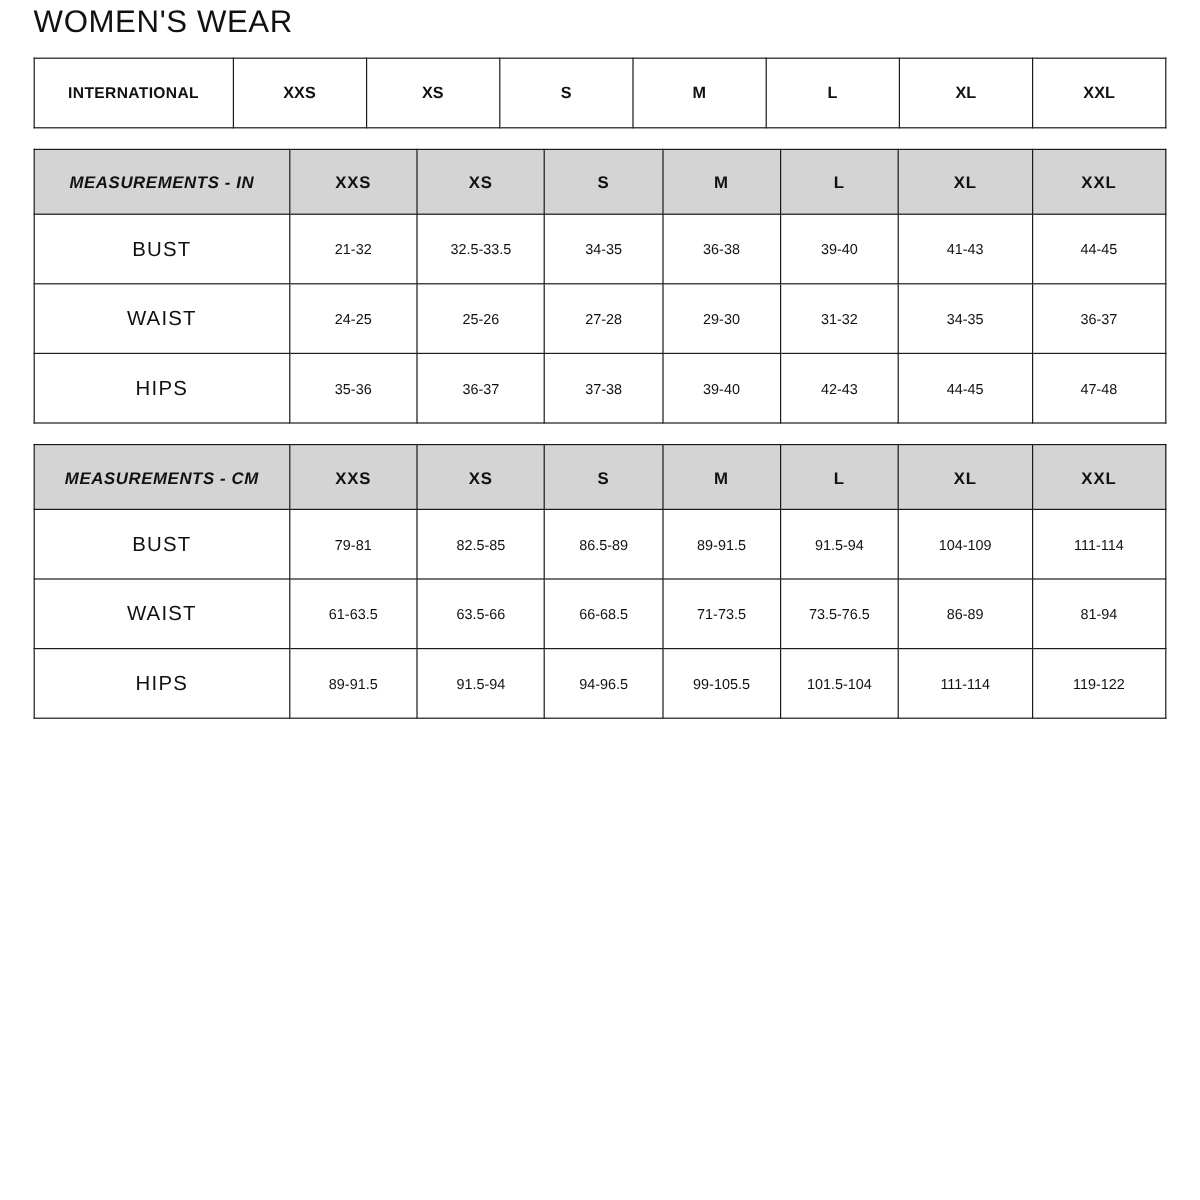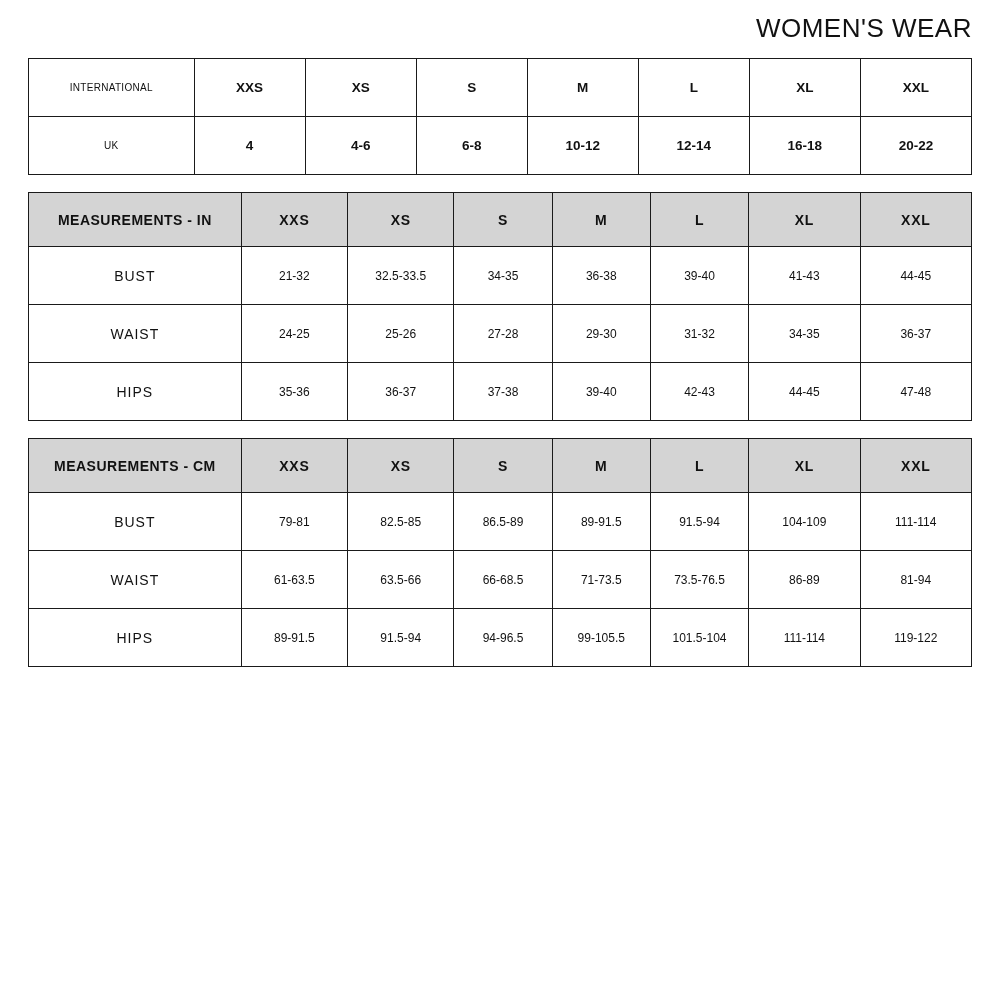--- a/index.html
+++ b/index.html
@@ -15,26 +15,26 @@
     -webkit-font-smoothing: antialiased;
   }
   .page {
     width: 1000px;
     height: 1000px;
     position: relative;
     box-sizing: border-box;
     padding: 0 28px;
   }
   .page-title {
-    text-align: right;
+    text-align: left;
     font-size: 26px;
     font-weight: 400;
     letter-spacing: 0.5px;
     color: #111111;
-    padding-top: 13px;
+    padding-top: 3px;
     padding-bottom: 14px;
     margin: 0;
   }
 
   table {
     border-collapse: collapse;
     width: 944px;
     table-layout: fixed;
   }
   table td, table th {
@@ -52,44 +52,45 @@
     background: #d4d4d4;
     height: 53px;
     font-size: 14px;
     font-weight: 700;
     letter-spacing: 1.1px;
   }
   .t-conversion td {
     height: 57px;
   }
   .t-conversion .rowlabel {
-    font-size: 10px;
-    font-weight: 400;
+    font-size: 13px;
+    font-weight: 700;
     letter-spacing: 0.3px;
   }
 
   
   .t-meas {
     margin-top: 17px;
   }
   .t-meas th {
     background: #d4d4d4;
     height: 53px;
     font-size: 14px;
     font-weight: 700;
     letter-spacing: 0.7px;
   }
   .t-meas th.first {
     letter-spacing: 0.5px;
+    font-style: italic;
   }
   .t-meas td {
     height: 57px;
   }
   .t-meas td.rowlabel {
-    font-size: 14px;
+    font-size: 17px;
     font-weight: 400;
     letter-spacing: 1px;
     margin-left: 20px;
   }
   .t-meas td.val {
     font-size: 12px;
     font-weight: 400;
   }
 </style>
 </head>
@@ -115,30 +116,20 @@
         <td class="rowlabel">INTERNATIONAL</td>
         <td>XXS</td>
         <td>XS</td>
         <td>S</td>
         <td>M</td>
         <td>L</td>
         <td>XL</td>
         <td>XXL</td>
       </tr>
 
-      <tr>
-        <td class="rowlabel">UK</td>
-        <td>4</td>
-        <td>4-6</td>
-        <td>6-8</td>
-        <td>10-12</td>
-        <td>12-14</td>
-        <td>16-18</td>
-        <td>20-22</td>
-      </tr>
 
 
 
 
 
     </tbody>
   </table>
 
   <table class="t-meas">
     <colgroup>

